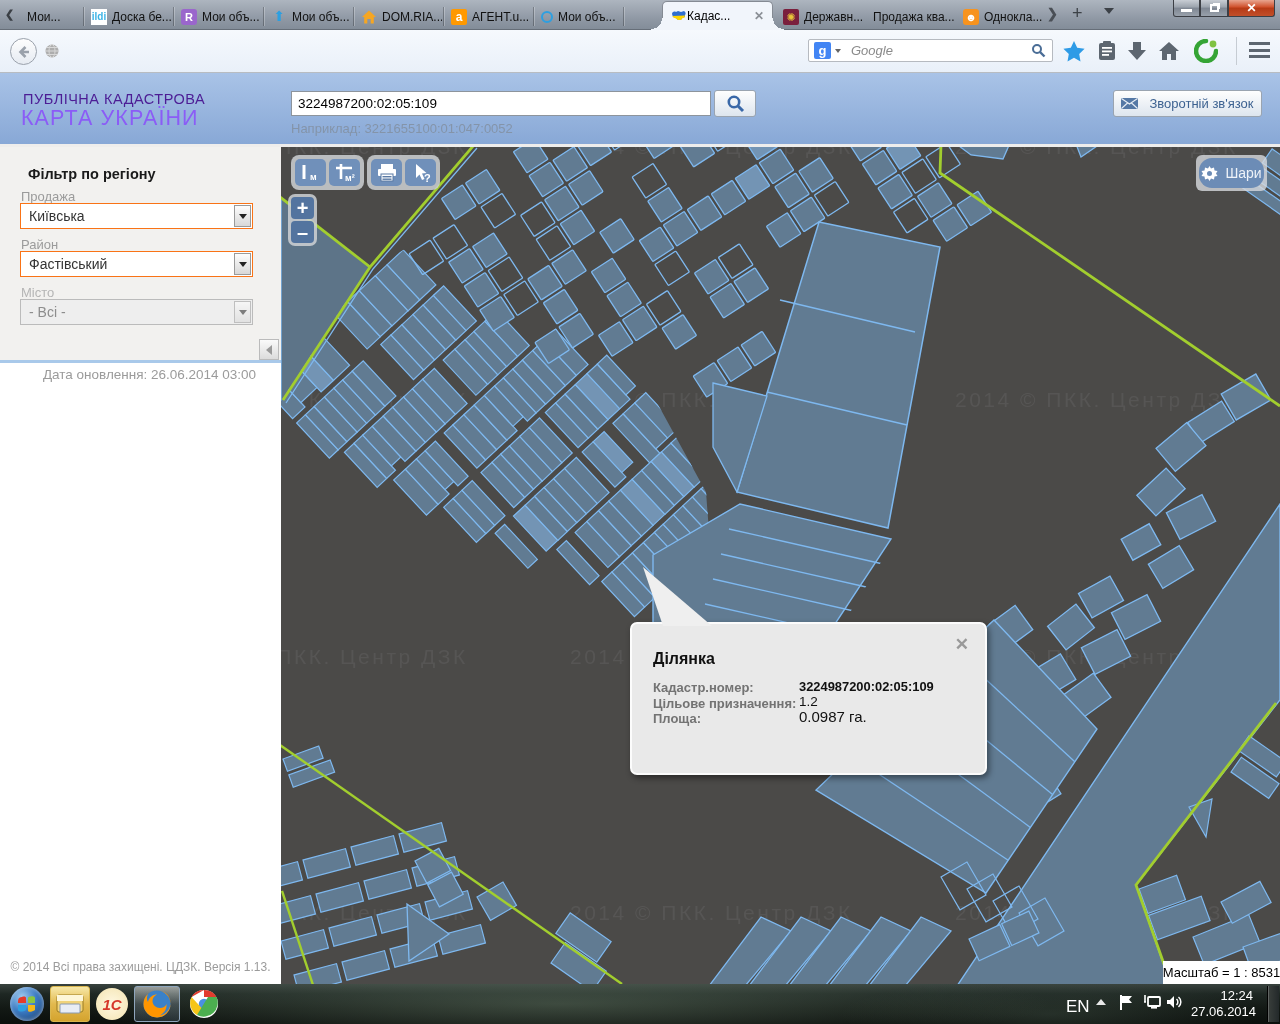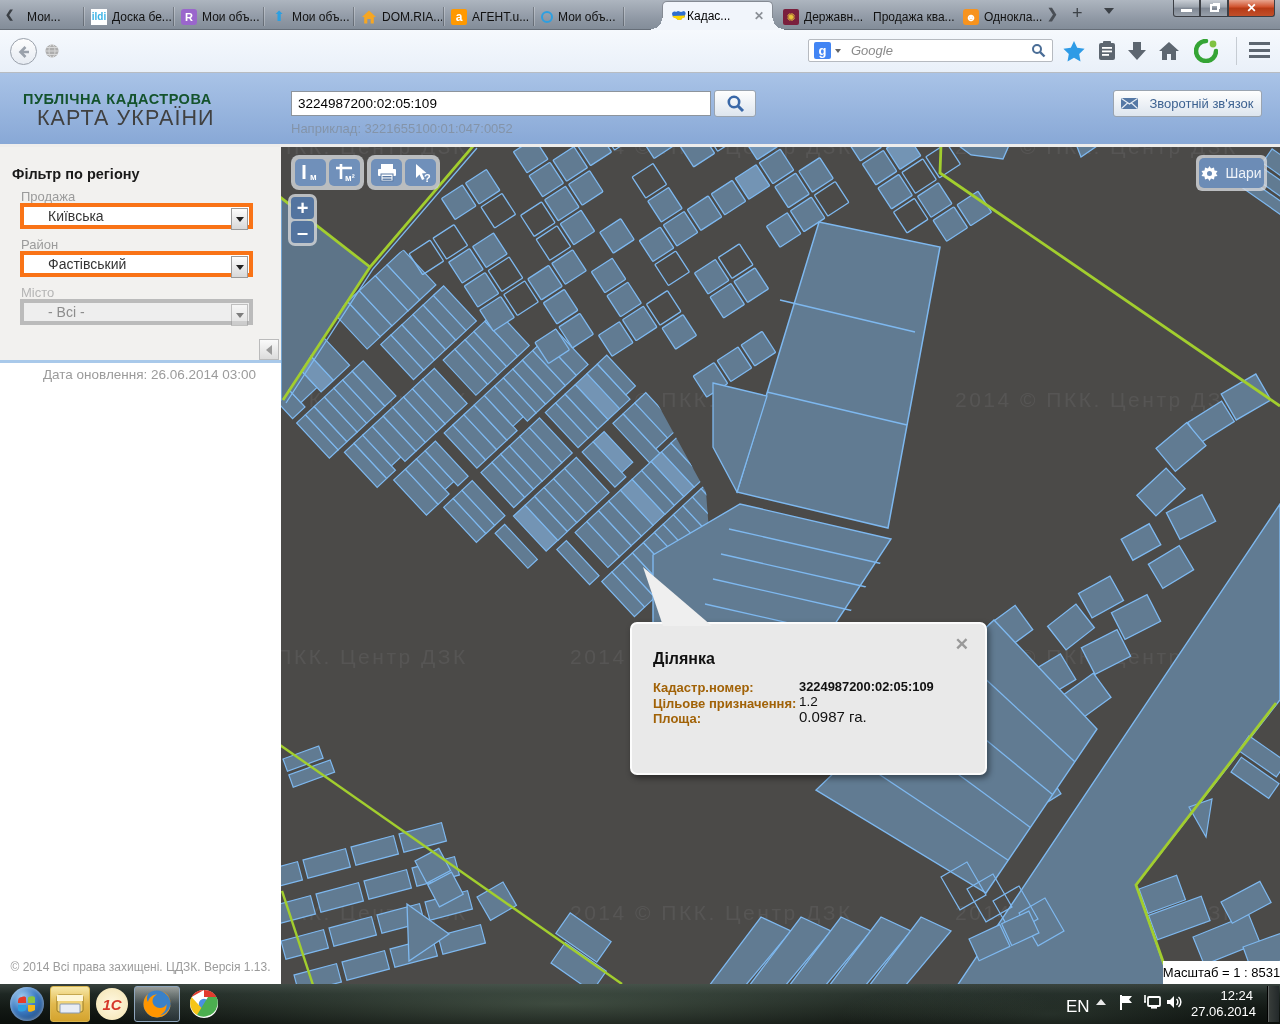--- a/index.html
+++ b/index.html
@@ -10,43 +10,43 @@
 #activetab{position:absolute;left:662px;top:1px;width:111px;height:29px;background:#f1f5fb;border-radius:5px 5px 0 0;border:1px solid #848a93;border-bottom:none;display:flex;align-items:center;padding:0 8px;font-size:12px;z-index:3}
 #activetab:before{content:"";position:absolute;left:-12px;bottom:0;width:12px;height:12px;background:radial-gradient(circle at 0 0,transparent 11px,#f1f5fb 11px)}
 #activetab:after{content:"";position:absolute;right:-12px;bottom:0;width:12px;height:12px;background:radial-gradient(circle at 12px 0,transparent 11px,#f1f5fb 11px)}
 .winbtns{position:absolute;right:5px;top:0;height:19px;display:flex;z-index:5}
 .winbtn{height:17px;border:1px solid #3c3f45;border-top:none;background:linear-gradient(#c8cdd4 0%,#9ba3ad 45%,#7e8692 50%,#99a1ab);display:flex;align-items:center;justify-content:center;color:#fff}
 #navbar{position:absolute;left:0;top:30px;width:1280px;height:43px;background:linear-gradient(#f6f9fd,#e9f0f9);border-bottom:1px solid #b8bcc1}
 #backbtn{position:absolute;left:10px;top:8px;width:27px;height:27px;border-radius:50%;background:linear-gradient(#fdfdfd,#e6ebf2);border:1px solid #9aa1ab;z-index:2;display:flex;align-items:center;justify-content:center}
 #urlbar{position:absolute;left:21px;top:9px;width:781px;height:23px;background:#fff;border:1px solid #b6bac0;border-radius:2px;display:flex;align-items:center;font-size:13px;color:#777;padding-left:38px}
 #searchbox{position:absolute;left:808px;top:9px;width:245px;height:23px;background:#fff;border:1px solid #b6bac0;border-radius:2px;display:flex;align-items:center;font-size:13px}
 #pagehead{position:absolute;left:0;top:73px;width:1280px;height:71px;background:linear-gradient(#a9c3e7,#88a8d6)}
-#logo1{position:absolute;left:23px;top:91px;font-size:14.5px;letter-spacing:.5px;color:#14532d;font-weight:700}
-#logo2{position:absolute;left:37px;top:106px;font-size:21.5px;letter-spacing:1.1px;color:#404040;font-weight:400}
+#logo1{position:absolute;left:23px;top:91px;font-size:14.5px;letter-spacing:.5px;color:#4c1d95;font-weight:400}
+#logo2{position:absolute;left:21px;top:106px;font-size:21.5px;letter-spacing:1.1px;color:#8b5cf6;font-weight:400}
 #srch{position:absolute;left:291px;top:91px;width:420px;height:25px;border:1px solid #8d949c;background:#fff;font-size:13.5px;padding-left:6px;display:flex;align-items:center;color:#000}
 #srchbtn{position:absolute;left:714px;top:90px;width:42px;height:27px;border:1px solid #9aa4b0;border-radius:3px;background:linear-gradient(#fefefe,#dde5ee);display:flex;align-items:center;justify-content:center}
 #hint{position:absolute;left:291px;top:121px;font-size:13px;color:#8494a9}
 #fb{position:absolute;left:1113px;top:90px;width:149px;height:27px;border:1px solid #9aa4b0;border-radius:3px;background:linear-gradient(#fefefe,#dde5ee);display:flex;align-items:center;justify-content:center;font-size:13px;color:#3d6291}
 #graystrip{position:absolute;left:0;top:144px;width:1280px;height:3px;background:#eeedec}
 #sidebar{position:absolute;left:0;top:147px;width:281px;height:837px;background:#f2f1ef}
 .lbl{position:absolute;left:21px;font-size:13px;color:#9b9b9b}
-.sel{position:absolute;left:20px;width:233px;height:26px;background:#fff;border:4px solid #f97316;font-size:14px;color:#333;display:flex;align-items:center;padding-left:24px}
+.sel{position:absolute;left:20px;width:233px;height:26px;background:#fff;border:1px solid #f97316;font-size:14px;color:#333;display:flex;align-items:center;padding-left:8px}
 .selbtn{position:absolute;right:1px;top:1px;width:17px;height:22px;background:linear-gradient(#fdfdfd,#d8d8d8);border:1px solid #9a9a9a;display:flex;align-items:center;justify-content:center}
 .arr{width:0;height:0;border-left:4px solid transparent;border-right:4px solid transparent;border-top:5px solid #222}
 #collapse{position:absolute;left:259px;top:192px;width:20px;height:21px;background:linear-gradient(#fafafa,#dcdcdc);border:1px solid #bbb;display:flex;align-items:center;justify-content:center}
 #blueline{position:absolute;left:0;top:213px;width:281px;height:3px;background:#a9c9ea}
 #dateupd{position:absolute;left:0;top:220px;width:299px;text-align:center;font-size:13.5px;color:#9b9b9b}
 #sbwhite{position:absolute;left:0;top:216px;width:281px;height:621px;background:#fff}
 #copyr{position:absolute;left:0;top:813px;width:281px;text-align:center;font-size:12px;color:#9b9b9b}
 .mapgrp{position:absolute;background:rgba(206,209,213,.85);border-radius:8px;padding:4px;display:flex;gap:3px}
 .mbtn{width:31px;height:27px;background:#7090ba;border:none;border-radius:5px;color:#fff;display:flex;align-items:center;justify-content:center;font-size:15px}
 #zoomgrp{position:absolute;left:288px;top:194px;width:29px;background:rgba(206,209,213,.85);border-radius:7px;padding:3px;display:flex;flex-direction:column;gap:2px}
 .zbtn{width:23px;height:22px;background:#53749f;border:none;border-radius:4px;color:#fff;display:flex;align-items:center;justify-content:center;font-size:20px;font-weight:700}
 #layers{position:absolute;left:1196px;top:155px;width:71px;height:36px;background:rgba(215,218,222,.8);border-radius:6px;padding:3px}
-#layersin{width:65px;height:30px;background:#6c8cb6;border:none;border-radius:5px;color:#eef2f8;display:flex;align-items:center;justify-content:center;font-size:14px}
+#layersin{width:65px;height:30px;background:#6c8cb6;border:none;border-radius:13px;color:#eef2f8;display:flex;align-items:center;justify-content:center;font-size:14px}
 #popup{position:absolute;left:630px;top:622px;width:357px;height:153px;background:#e9e9e9;border:2px solid #fcfcfc;border-radius:7px;box-shadow:2px 3px 6px rgba(0,0,0,.45)}
 #callout{position:absolute;left:640px;top:566px;z-index:4}
 #scalebox{position:absolute;left:1163px;top:961px;width:117px;height:23px;background:#fff;font-size:13px;color:#000;display:flex;align-items:center;justify-content:center;white-space:nowrap}
 #taskbar{position:absolute;left:0;top:984px;width:1280px;height:40px;background:radial-gradient(ellipse 700px 60px at 560px 20px,rgba(110,130,110,.45),rgba(0,0,0,0) 70%),radial-gradient(ellipse 300px 50px at 1050px 30px,rgba(90,110,95,.3),rgba(0,0,0,0) 70%),linear-gradient(#39433e,#1e2723 25%,#131915 60%,#0b0f0c);overflow:hidden}
 .trayico{position:absolute;color:#fff}
 </style></head><body>
 
 <div id="tabbar">
   <div style="position:absolute;left:5px;top:8px;width:16px;height:18px;color:#3a3f45;font-size:11px;font-weight:700">❮</div>
   <div class="tab" style="left:20px;width:62px">Мои...</div>
@@ -752,21 +752,21 @@
     <div class="zbtn">+</div>
     <div class="zbtn">–</div>
   </div>
 <div id="layers">
     <div id="layersin"><svg width="17" height="17" viewBox="0 0 17 17" style="margin-right:7px">
         <path d="M8.5 1 L10 3.5 L13 2.5 L13.5 5.5 L16.5 6 L15 8.5 L16.5 11 L13.5 11.5 L13 14.5 L10 13.5 L8.5 16 L7 13.5 L4 14.5 L3.5 11.5 L0.5 11 L2 8.5 L0.5 6 L3.5 5.5 L4 2.5 L7 3.5 Z M8.5 6 A2.5 2.5 0 1 0 8.5 11 A2.5 2.5 0 1 0 8.5 6" fill="#fff" fill-rule="evenodd"></path>
       </svg>Шари</div>
   </div>
 
 <div id="sidebar">
-  <div style="position:absolute;left:12px;top:19px;font-size:14.5px;font-weight:700;color:#1a1a1a">Фільтр по регіону</div>
+  <div style="position:absolute;left:28px;top:19px;font-size:14.5px;font-weight:700;color:#1a1a1a">Фільтр по регіону</div>
   <div class="lbl" style="top:42px">Продажа</div>
   <div class="sel" style="top:56px">Київська<span class="selbtn">
         <span class="arr"></span>
       </span></div>
   <div class="lbl" style="top:90px">Район</div>
   <div class="sel" style="top:104px">Фастівський<span class="selbtn">
         <span class="arr"></span>
       </span></div>
   <div class="lbl" style="top:138px;color:#b5b5b5">Місто</div>
   <div class="sel" style="top:152px;background:#eee;color:#8d8d8d;border-color:#bbb">- Всі -<span class="selbtn" style="opacity:.55">
@@ -780,21 +780,21 @@
   <div id="dateupd">Дата оновлення: 26.06.2014 03:00</div>
   <div id="copyr">© 2014 Всі права захищені. ЦДЗК. Версія 1.13.</div>
 </div>
 
 <svg id="callout" width="80" height="70" viewBox="0 0 80 70" style="overflow:visible">
     <path d="M3 1 L72 60 L23 60 Z" fill="#efefef"></path>
   </svg>
 <div id="popup">
   <div style="position:absolute;left:21px;top:26px;font-size:16px;font-weight:700;color:#111">Ділянка</div>
   <div style="position:absolute;right:16px;top:10px;font-size:17px;font-weight:700;color:#999">✕</div>
-  <div style="position:absolute;left:21px;top:56px;font-size:13px;font-weight:700;color:#a16207;line-height:15.5px">Кадастр.номер:<br>Цільове призначення:<br>Площа:</div>
+  <div style="position:absolute;left:21px;top:56px;font-size:13px;font-weight:700;color:#737373;line-height:15.5px">Кадастр.номер:<br>Цільове призначення:<br>Площа:</div>
   <div style="position:absolute;left:167px;top:55px;font-size:13.5px;color:#111;line-height:15.2px"><b style="font-size:12.9px;letter-spacing:0">3224987200:02:05:109</b><br><span style="font-size:13.5px">1.2</span><br><span style="font-size:15px">0.0987 га.</span></div>
 </div>
 <div id="scalebox">Масштаб = 1 : 8531</div>
 
 <div id="taskbar">
   <div style="position:absolute;left:10px;top:3px;width:34px;height:34px;border-radius:50%;background:radial-gradient(circle at 12px 10px,#9ecbf0 0%,#3a79c2 45%,#17365e 100%);box-shadow:inset 0 0 4px rgba(255,255,255,.6)">
     <svg width="34" height="34" viewBox="0 0 34 34">
         <g transform="translate(17,17)">
           <path d="M-8 -6 C-4 -8 -1 -8 -1 -6 L-1 -1 L-9 -1 C-9 -3 -9 -5 -8 -6 Z" fill="#e43b2c"></path>
           <path d="M1 -6.5 C4 -8.5 8 -8 8 -6 L8 -1 L1 -1 Z" fill="#8cc63f"></path>

